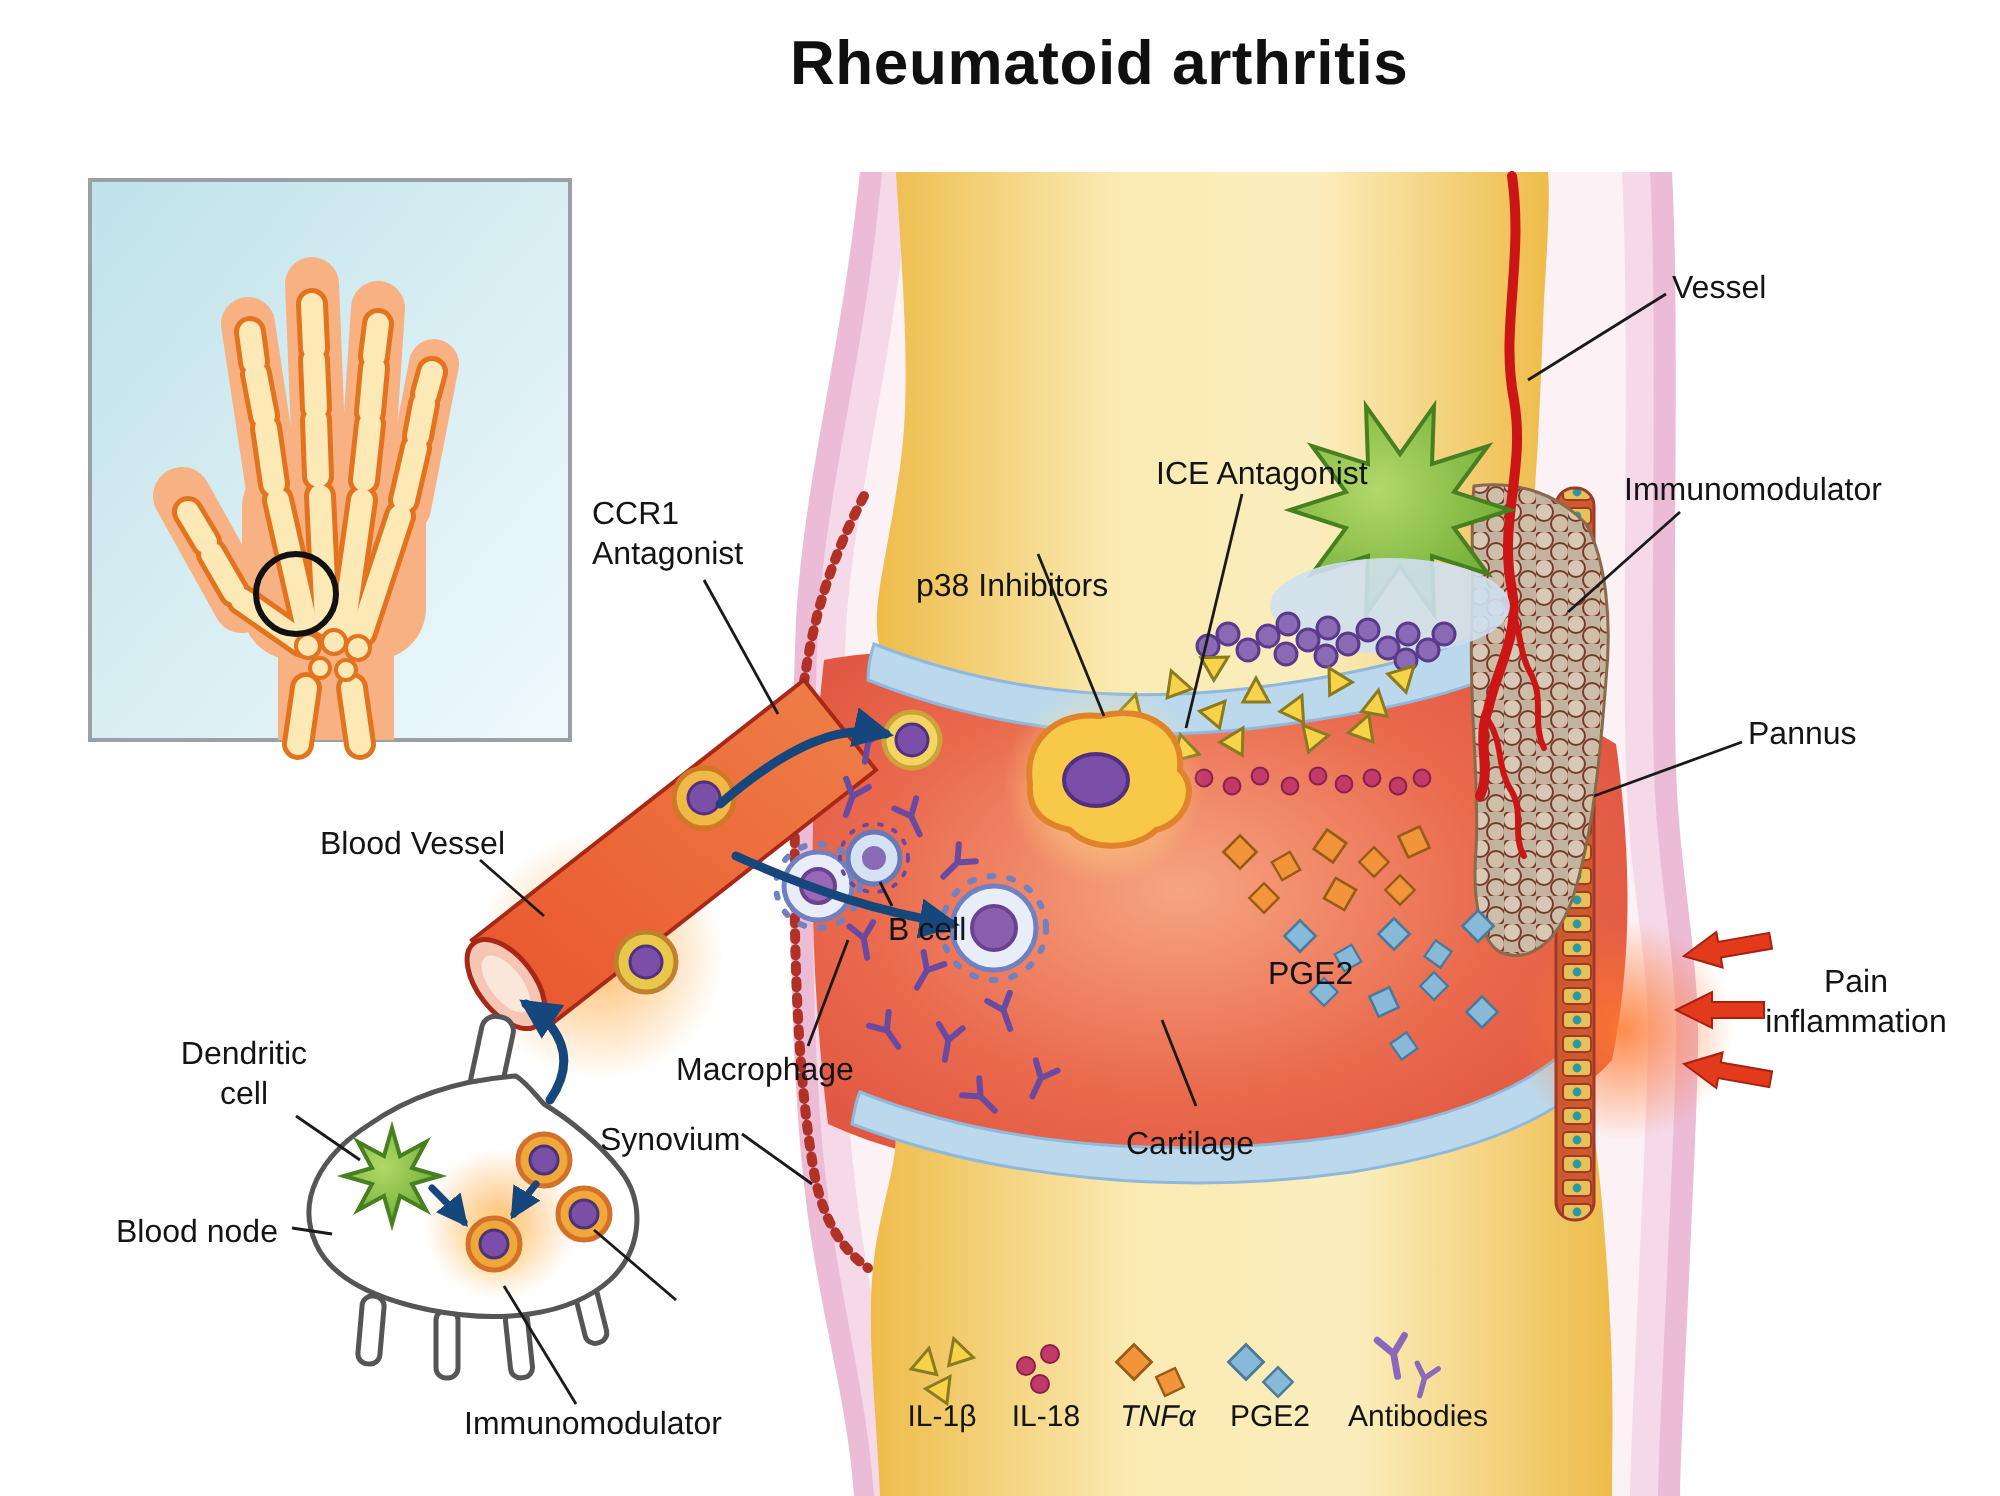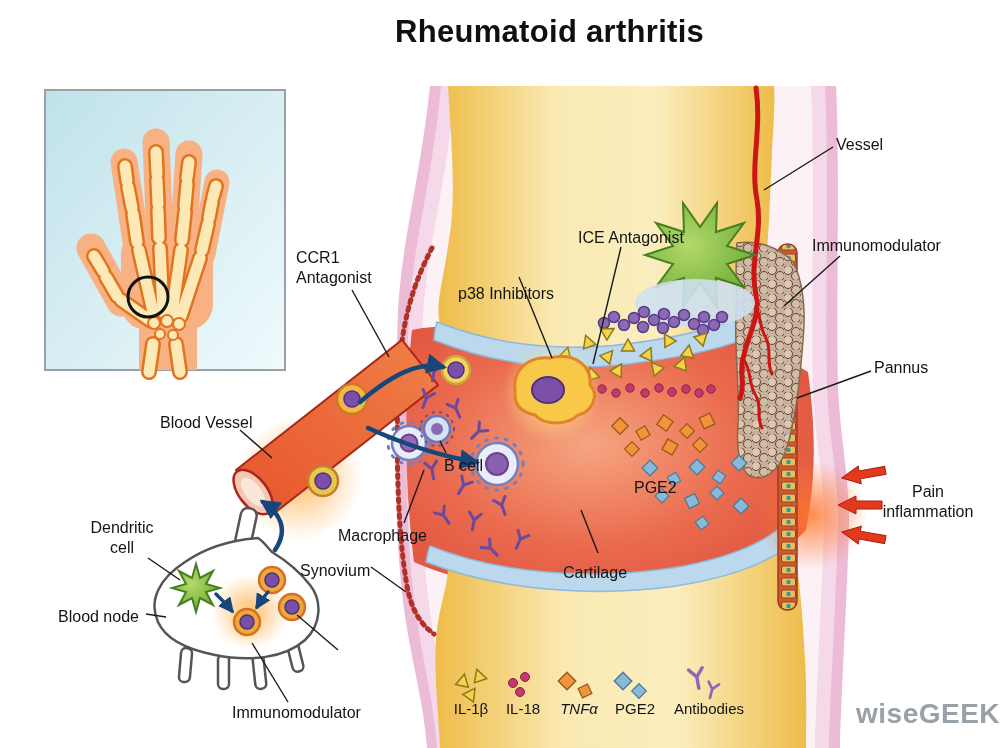--- a/index.html
+++ b/index.html
@@ -394,15 +394,14 @@
 cell</div>
 <div class="lbl" style="left:58px;top:607px;">Blood node</div>
 <div class="lbl" style="left:232px;top:703px;">Immunomodulator</div>
 
 <div class="lbl leg c" style="left:447px;top:700px;width:48px;">IL-1β</div>
 <div class="lbl leg c" style="left:500px;top:700px;width:46px;">IL-18</div>
 <div class="lbl leg c" style="left:554px;top:700px;width:50px;font-style:italic;">TNFα</div>
 <div class="lbl leg c" style="left:610px;top:700px;width:50px;">PGE2</div>
 <div class="lbl leg c" style="left:664px;top:700px;width:90px;">Antibodies</div>
 
-<div class="wm">wiseGEEK</div>
 
 </div>
 
 </body></html>

